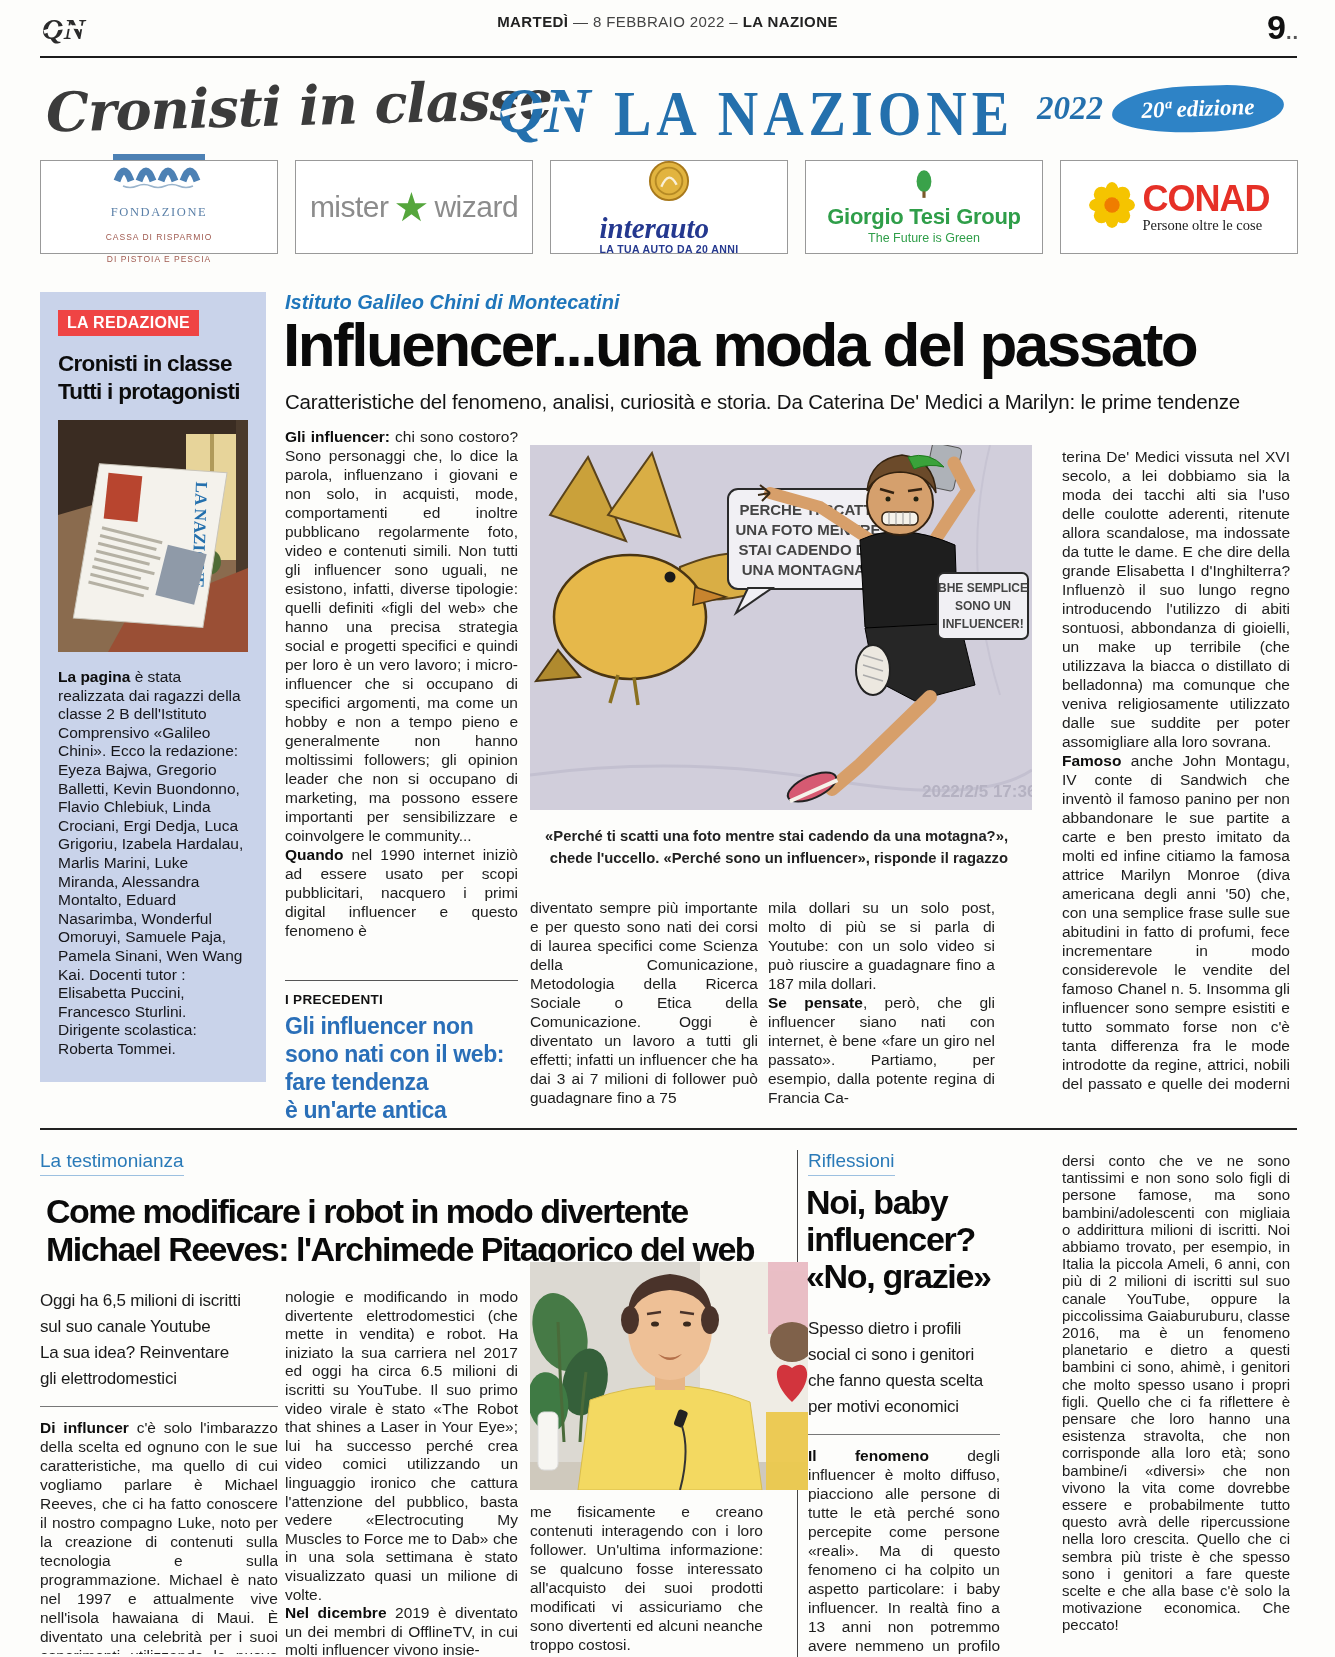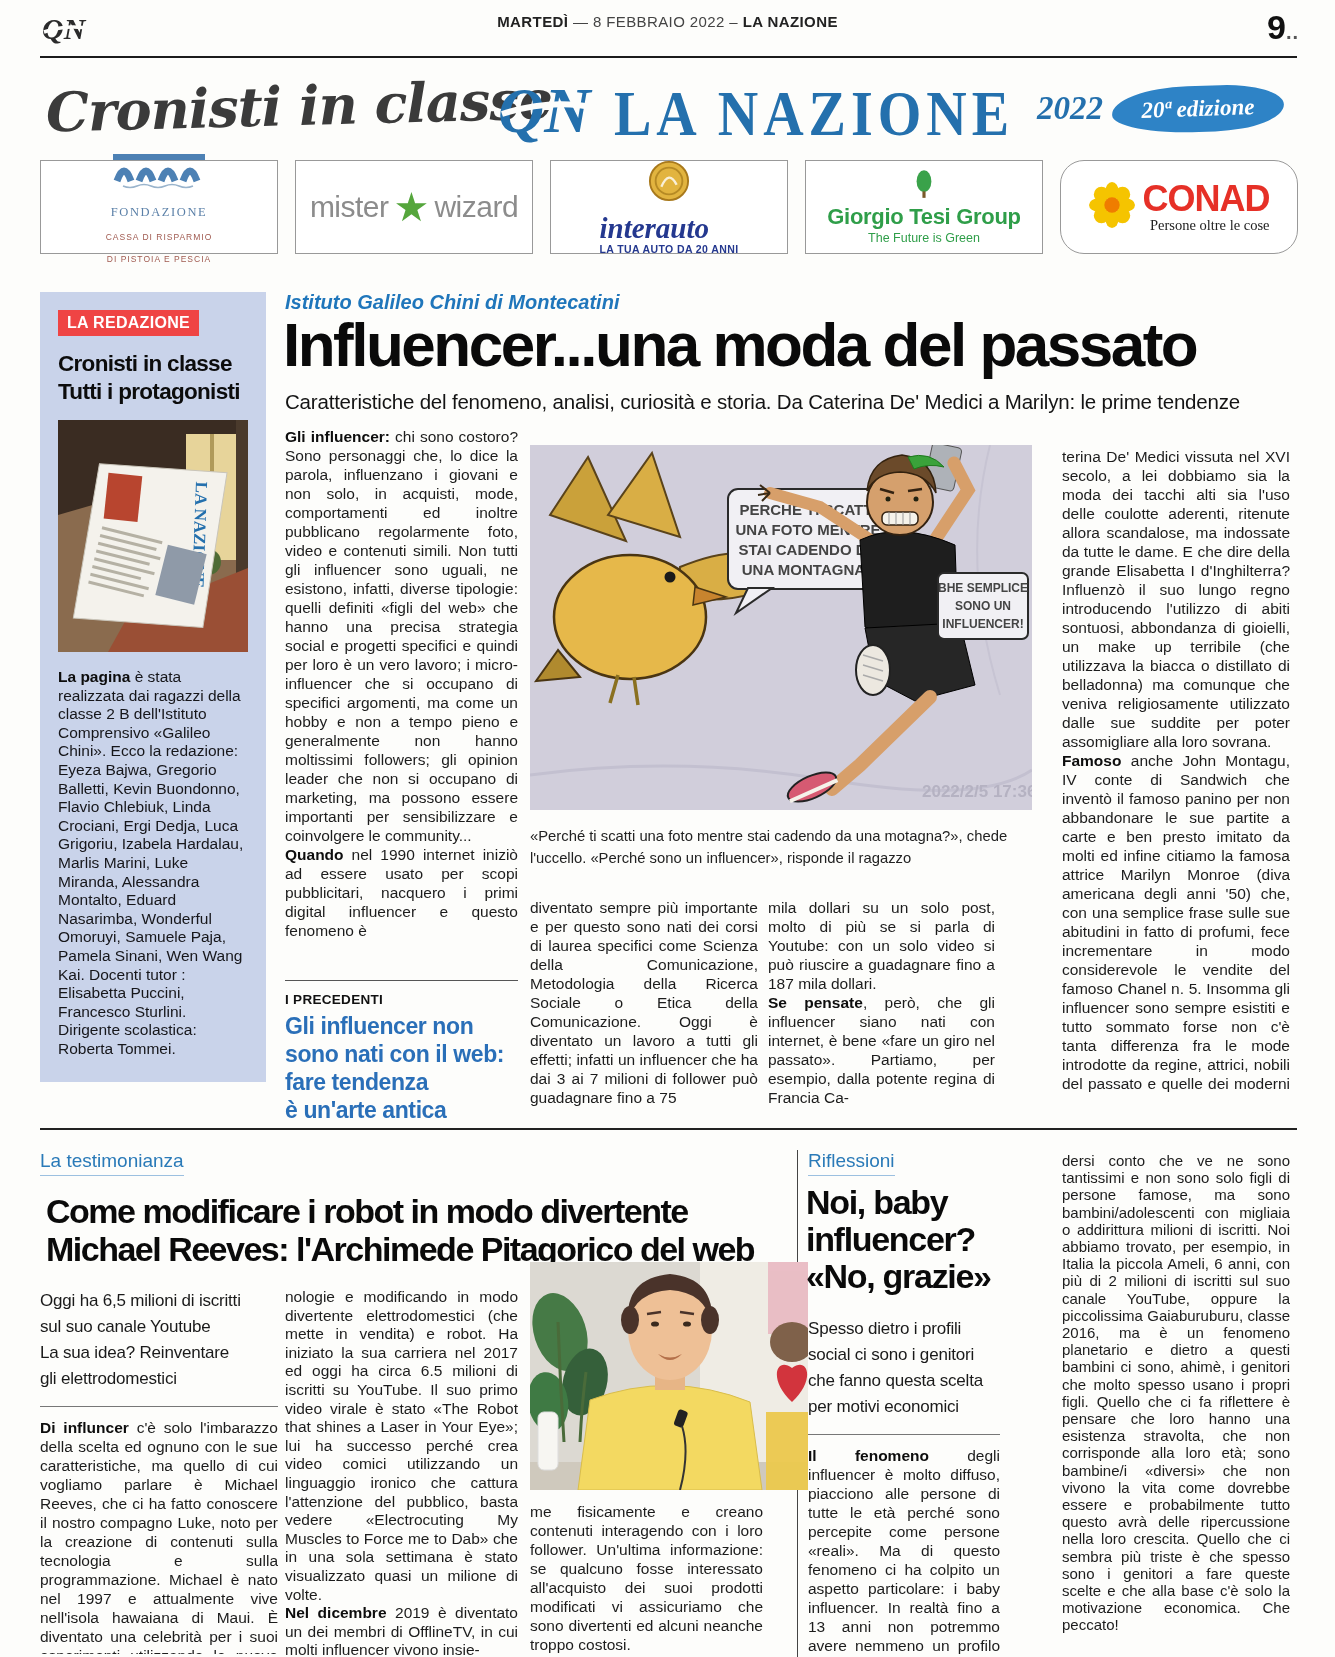--- a/index.html
+++ b/index.html
@@ -35,51 +35,51 @@
     font-family:"Liberation Serif",serif;font-style:italic;font-size:23px;font-weight:700;
     display:flex;align-items:center;justify-content:center;
   }
   
   .spbox{top:160px;width:236px;height:92px;border:1px solid #999;background:#fff;
     display:flex;align-items:center;justify-content:center;gap:8px;}
   .sp1{left:40px;flex-direction:column;gap:12px;}
   .sp2{left:295px;}
   .sp3{left:550px;flex-direction:column;}
   .sp4{left:805px;flex-direction:column;gap:1px;}
-  .sp5{left:1060px;border-radius:24px;}
+  .sp5{left:1060px;}
   .fond-l1{font-family:"Liberation Serif",serif;font-size:12.5px;letter-spacing:1.6px;color:#5b80a8;}
   .fond-l2{font-family:Liberation Sans, sans-serif;font-size:8.5px;letter-spacing:1px;color:#a05a50;}
   .mw{font-size:30px;color:#8c8c8c;font-weight:400;letter-spacing:-.5px;}
   .mw-star{color:#55a63c;font-size:40px;line-height:0;margin:0 -3px;}
   .ia-title{font-family:"Liberation Serif",serif;font-style:italic;font-weight:700;font-size:29px;color:#24388f;line-height:1;}
   .ia-tag{font-size:10.5px;font-weight:700;color:#24388f;letter-spacing:.4px;}
   .gt-title{font-size:22px;font-weight:800;color:#2f9e49;letter-spacing:-.3px;}
   .gt-tag{font-size:12.5px;color:#2f9e49;}
   .conad-title{font-size:36px;font-weight:900;color:#e63027;letter-spacing:-1px;line-height:1;}
-  .conad-tag{font-family:"Liberation Serif",serif;font-size:14.5px;color:#222;text-align:right;}
+  .conad-tag{font-family:"Liberation Serif",serif;font-size:14.5px;color:#222;}
   
   .redbox{left:40px;top:292px;width:226px;height:790px;background:#c9d3ea;}
   .red-badge{left:58px;top:310px;background:#ef4444;color:#fff;font-size:16px;font-weight:700;padding:4px 9px;letter-spacing:.3px;}
   .red-title{left:58px;top:350px;width:195px;font-size:22.5px;line-height:28px;font-weight:800;color:#0c0c0c;letter-spacing:-.7px;}
   .red-photo{left:58px;top:420px;}
   .red-body{left:58px;top:668px;width:192px;font-size:15.5px;line-height:18.6px;color:#16161a;}
   .red-body strong{color:#0c0c0c;}
   
   .kicker{left:285px;top:291px;font-size:20px;font-weight:700;color:#1f76bb;font-style:italic;}
   .headline{left:283px;top:312px;width:1016px;font-size:62px;line-height:66px;font-weight:800;letter-spacing:-2.5px;color:#0a0a0a;white-space:nowrap;}
   .subtitle{left:285px;top:390px;width:1012px;font-size:20.5px;color:#141414;letter-spacing:-.2px;}
   .bodycol{font-size:15.5px;line-height:19px;text-align:justify;color:#1c1c1c;}
   .bodycol p{margin:0;}
   .bodycol strong{color:#0d0d0d;}
   .m-col1{left:285px;top:427px;width:233px;height:548px;overflow:hidden;}
   .m-rule1{left:285px;top:980px;width:233px;height:1px;background:#555;}
   .prec-label{left:285px;top:992px;font-size:13.5px;font-weight:700;color:#111;letter-spacing:.3px;}
   .prec-title{left:285px;top:1012px;width:233px;font-size:23px;line-height:28px;font-weight:800;color:#2a6fb8;letter-spacing:-.4px;}
   .m-image{left:530px;top:445px;width:502px;height:365px;}
-  .m-caption{left:530px;top:826px;width:478px;font-size:14.8px;line-height:21.5px;font-weight:400;color:#222;text-align:left;}
+  .m-caption{left:530px;top:826px;width:478px;font-size:14.8px;line-height:21.5px;font-weight:700;color:#222;text-align:right;}
   .m-col2{left:530px;top:898px;width:228px;height:210px;overflow:hidden;}
   .m-col3{left:768px;top:898px;width:227px;height:210px;overflow:hidden;}
   .m-col4{left:1062px;top:447px;width:228px;height:648px;overflow:hidden;}
   
   .sec-rule{left:40px;top:1128px;width:1257px;height:1.5px;background:#222;}
   .v-rule{left:797px;top:1150px;width:1px;height:507px;background:#444;}
   
   .sec-label{font-size:19px;color:#2a7ab8;border-bottom:1.5px solid #9cc0e0;padding-bottom:3px;}
   .t-label{left:40px;top:1150px;}
   .t-headline{left:38px;top:1184px;width:745px;font-size:34px;line-height:38px;font-weight:800;letter-spacing:-1.5px;color:#0a0a0a;white-space:nowrap;}

